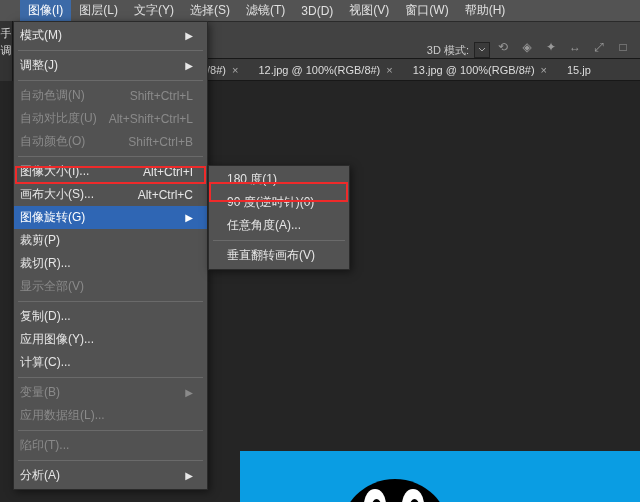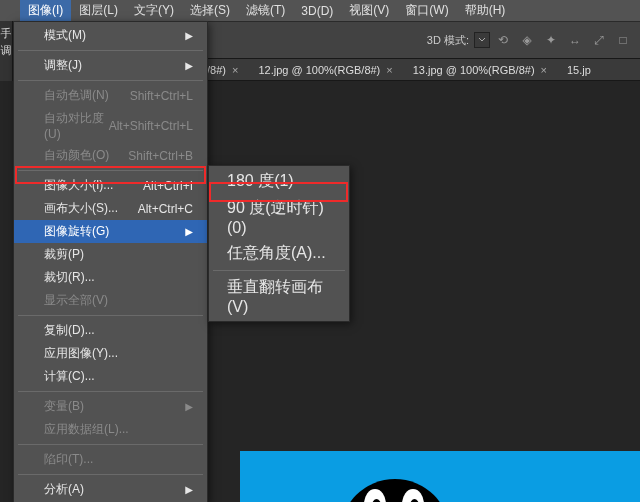--- a/index.html
+++ b/index.html
@@ -28,21 +28,21 @@
 .menubar .mitem.active {
   background: #3c6aa8;
   color: #fff;
 }
 .toolbar {
   height: 38px;
   background: #424242;
   border-top: 1px solid #2a2a2a;
   border-bottom: 1px solid #181818;
   display: flex;
-  align-items: center;
+  align-items: flex-end;
   justify-content: flex-end;
   padding-right: 6px;
   gap: 2px;
 }
 .toolbar .ddlabel {
   color: #ccc;
   font-size: 11px;
   margin-right: 3px;
 }
 .toolbar .dd {
@@ -108,21 +108,21 @@
   background: #525252;
   border: 1px solid #2a2a2a;
   box-shadow: 2px 2px 8px rgba(0,0,0,.5);
   padding: 2px 0;
   font-size: 12px;
 }
 .menu1 .row {
   display: flex;
   justify-content: space-between;
   align-items: center;
-  padding: 3px 14px 3px 30px;
+  padding: 3px 14px 3px 6px;
   color: #e6e6e6;
   cursor: default;
 }
 .menu1 .row.disabled { color: #8a8a8a; }
 .menu1 .row.highlight {
   background: #2f66b4;
   color: #fff;
 }
 .menu1 .row .arrow { font-size: 10px; color: inherit; }
 .menu1 .sep {
@@ -132,21 +132,21 @@
 }
 
 .menu2 {
   position: absolute;
   top: 165px; left: 208px;
   width: 142px;
   background: #525252;
   border: 1px solid #2a2a2a;
   box-shadow: 2px 2px 8px rgba(0,0,0,.5);
   padding: 2px 0;
-  font-size: 16px;
+  font-size: 12px;
 }
 .menu2 .row {
   padding: 3px 14px 3px 18px;
   color: #e6e6e6;
   cursor: default;
 }
 .menu2 .row.highlight {
   background: #2f66b4;
   color: #fff;
 }

